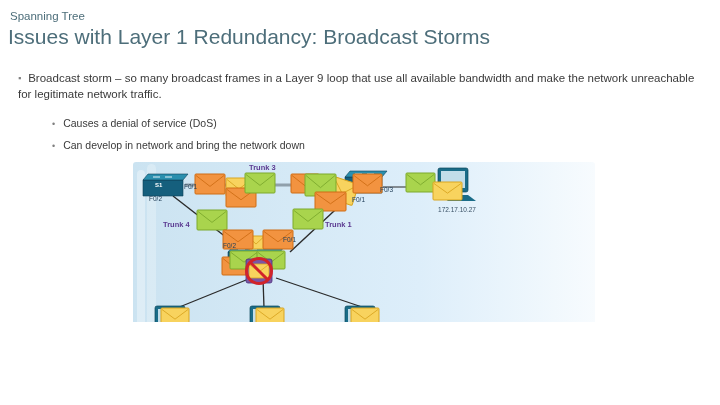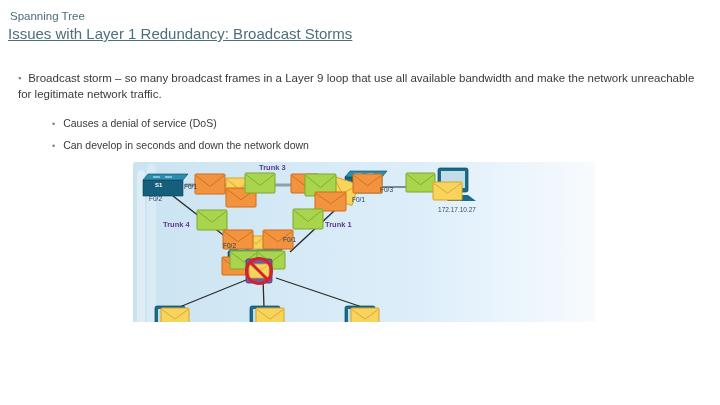--- a/index.html
+++ b/index.html
@@ -1,19 +1,19 @@
 <!DOCTYPE html>
 <html><head>
 <meta charset="utf-8">
 <style>
   html,body{margin:0;padding:0;background:#fff;}
   .slide{position:relative;width:720px;height:322px;background:#ffffff;overflow:hidden;
          font-family:"Liberation Sans", sans-serif;}
   .kicker{position:absolute;left:10px;top:10px;font-size:11.5px;color:#4d6e7a;}
-  .title{position:absolute;left:8px;top:25px;margin:0;font-size:15px;font-weight:400;color:#4d6e7a;text-decoration:underline;}
+  .title{position:absolute;left:8px;top:25px;margin:0;font-size:21px;font-weight:400;color:#4d6e7a;}
   .bullet{position:absolute;color:#3a3a3a;}
   .b-main{left:18px;top:70px;width:688px;font-size:11.5px;line-height:1.42;}
   .b-main .marker{color:#7f7f7f;font-size:9px;vertical-align:1px;margin-right:7px;}
   .b-sub{left:52px;font-size:10.5px;}
   .b-sub .marker{color:#7f7f7f;font-size:9px;margin-right:8px;}
   .b-sub1{top:117px;text-align:right;} .b-sub2{top:139px;}
 
   .diagram{position:absolute;left:133px;top:162px;width:462px;height:196px;}
   .diagram svg{position:absolute;left:0;top:0;z-index:1;}
   .dlbl{position:absolute;z-index:2;white-space:nowrap;}
@@ -35,21 +35,21 @@
   <div class="kicker">Spanning Tree</div>
   <h1 class="title">Issues with Layer 1 Redundancy: Broadcast Storms</h1>
 
   <div class="bullet b-main">
     <span class="marker">▪</span><span>Broadcast storm – so many broadcast frames in a Layer 9 loop that use all available bandwidth and make the network unreachable for legitimate network traffic.</span>
   </div>
   <div class="bullet b-sub b-sub1">
     <span class="marker">•</span><span>Causes a denial of service (DoS)</span>
   </div>
   <div class="bullet b-sub b-sub2">
-    <span class="marker">•</span><span>Can develop in seconds and down the network down</span>
+    <span class="marker">•</span><span>Can develop in network and bring the network down</span>
   </div>
 
   <div class="diagram">
     <svg id="topo" width="462" height="196" viewBox="0 0 462 196">
         <defs>
           <linearGradient id="pg" x1="0" y1="0" x2="1" y2="0">
             <stop offset="0" stop-color="#cbe3f1"></stop>
             <stop offset="0.62" stop-color="#ddeefa"></stop>
             <stop offset="1" stop-color="#f7fbfe"></stop>
           </linearGradient>
@@ -193,21 +193,21 @@
         </g>
         <g>
           <rect x="113" y="97" width="26" height="24" rx="2" fill="#7a57a5" stroke="#4d2d7a" stroke-width="0.8"></rect>
           <rect x="116" y="102" width="20" height="14" rx="1" fill="#f8d35e" stroke="#d9a520" stroke-width="0.8"></rect>
           <path d="M117,103 L126,110 L135,103" fill="none" stroke="#d9a520" stroke-width="0.8"></path>
           <circle cx="126" cy="109" r="12.5" fill="none" stroke="#d1232a" stroke-width="3"></circle>
           <line x1="117.5" y1="100.5" x2="134.5" y2="117.5" stroke="#d1232a" stroke-width="3"></line>
         </g>
       </svg>
 
-    <span class="dlbl trunklbl" style="left:126px;top:1px">Trunk 3</span>
+    <span class="dlbl trunklbl" style="left:116px;top:1px">Trunk 3</span>
     <span class="dlbl trunklbl" style="left:30px;top:58px">Trunk 4</span>
     <span class="dlbl trunklbl" style="left:192px;top:58px">Trunk 1</span>
 
     <span class="dlbl swlbl" style="left:22px;top:20px">S1</span>
 
     <span class="dlbl plbl" style="left:51px;top:21px">F0/1</span>
     <span class="dlbl plbl" style="left:16px;top:33px">F0/2</span>
     <span class="dlbl plbl" style="left:247px;top:24px">F0/3</span>
     <span class="dlbl plbl" style="left:219px;top:34px">F0/1</span>
     <span class="dlbl plbl" style="left:90px;top:80px">F0/2</span>

